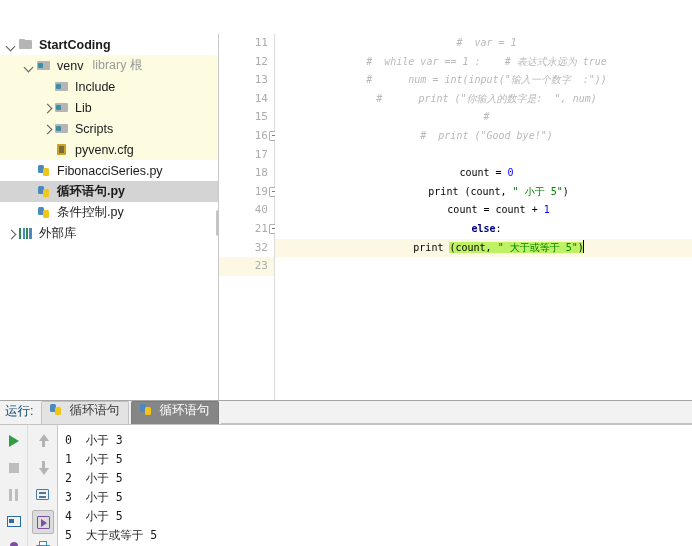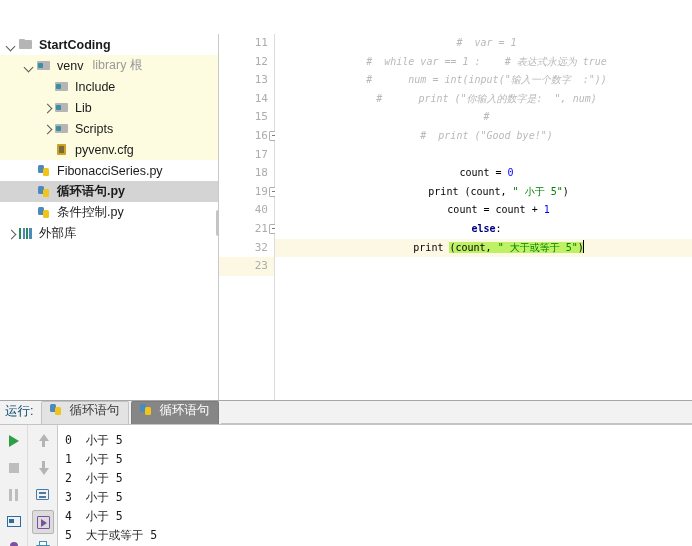--- a/index.html
+++ b/index.html
@@ -633,21 +633,21 @@
       <div class="run-tools2" id="tools-right">
           <div class="tbtn i-up"></div>
           <div class="tbtn i-down"></div>
           <div class="tbtn i-wrap"></div>
           <div class="tbtn i-scrollend pressed"></div>
           <div class="tbtn i-print"></div>
           <div class="tbtn i-trash"></div>
         </div>
       <div class="console" id="console">
         <div class="scrollbar-v"></div>
-      <div class="cline">0  小于 5</div>
+      <div class="cline">0  小于 3</div>
           <div class="cline">1  小于 5</div>
           <div class="cline">2  小于 5</div>
           <div class="cline">3  小于 5</div>
           <div class="cline">4  小于 5</div>
           <div class="cline">5  大于或等于 5</div>
           <div class="cline exit">进程已结束, 退出代码0</div>
         </div>
     </div>
   </div>
 

